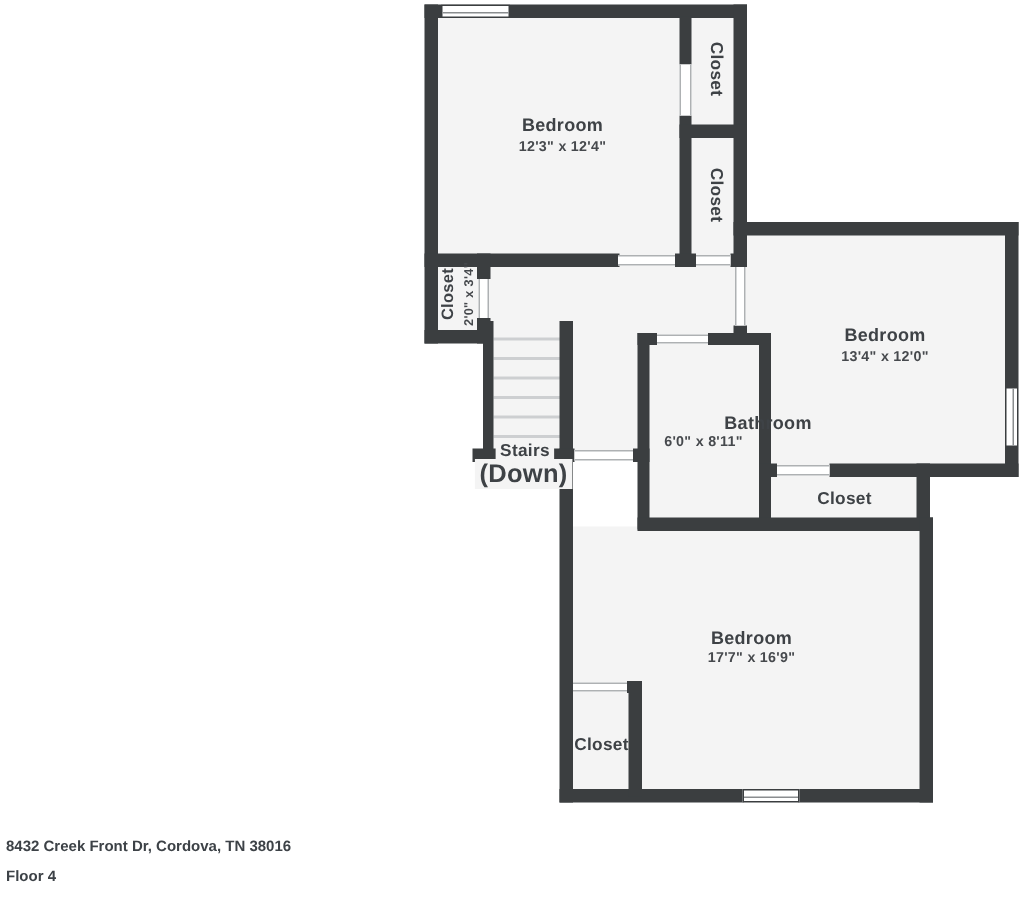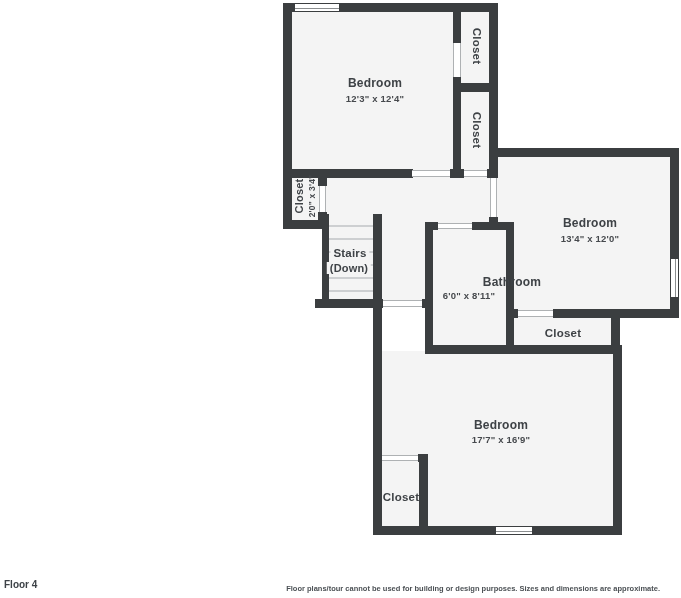--- a/index.html
+++ b/index.html
@@ -13,21 +13,21 @@
   .winH{position:absolute;background:#ffffff;border:1px solid #3b3e40;box-sizing:border-box;}
   .winH .mid{position:absolute;left:0;right:0;top:50%;height:1px;background:#8a8d8f;}
   .winV{position:absolute;background:#ffffff;border:1px solid #3b3e40;box-sizing:border-box;}
   .winV .mid{position:absolute;top:0;bottom:0;left:50%;width:1px;background:#8a8d8f;}
   .step{position:absolute;height:2px;background:#cdcfd1;}
   .lbl{position:absolute;transform:translate(-50%,-50%);white-space:nowrap;
        font-weight:bold;font-size:12px;color:#3e4246;letter-spacing:.2px;}
   .dims{font-size:9.5px;font-weight:bold;color:#46494d;letter-spacing:.2px;}
   .rotCW{transform:translate(-50%,-50%) rotate(90deg);}
   .rotCCW{transform:translate(-50%,-50%) rotate(-90deg);}
-  .stairlbl{background:#f4f4f4;padding:0 3px;}
+  .stairlbl{background:#f4f4f4;padding:0 3px;margin-top:48px;}
   .addr{position:absolute;left:4px;top:559px;font-size:10px;font-weight:bold;color:#3d4247;}
   .floorlbl{position:absolute;left:4px;top:579px;font-size:10px;font-weight:bold;color:#3d4247;}
   .disclaimer{position:absolute;right:21px;top:584px;font-size:7.5px;font-weight:bold;color:#4b5054;}
 </style>
 </head>
 <body>
 
 <div class="page">
   <div class="plan">
 
@@ -115,31 +115,31 @@
     <div class="lbl" style="left:375px;top:83px;">Bedroom</div>
     <div class="lbl dims" style="left:375px;top:98px;">12'3" x 12'4"</div>
 
     <div class="lbl rotCW" style="left:477px;top:46px;font-size:11.5px;">Closet</div>
     <div class="lbl rotCW" style="left:477px;top:130px;font-size:11.5px;">Closet</div>
 
     <div class="lbl rotCCW" style="left:299px;top:196px;font-size:11px;">Closet</div>
     <div class="lbl dims rotCCW" style="left:312px;top:196px;font-size:8.5px;">2'0" x 3'4"</div>
 
     <div class="lbl stairlbl" style="left:350px;top:253px;font-size:11.5px;">Stairs</div>
-    <div class="lbl stairlbl" style="left:349px;top:268px;font-size:11px;">(Down)</div>
+    <div class="lbl stairlbl" style="left:349px;top:268px;font-size:17px;">(Down)</div>
 
     <div class="lbl" style="left:468px;top:282px;margin-left:44px;">Bathroom</div>
     <div class="lbl dims" style="left:469px;top:295px;">6'0" x 8'11"</div>
 
     <div class="lbl" style="left:590px;top:223px;">Bedroom</div>
     <div class="lbl dims" style="left:590px;top:238px;">13'4" x 12'0"</div>
 
     <div class="lbl" style="left:563px;top:333px;font-size:11.5px;">Closet</div>
 
     <div class="lbl" style="left:501px;top:425px;">Bedroom</div>
     <div class="lbl dims" style="left:501px;top:439px;">17'7" x 16'9"</div>
 
     <div class="lbl" style="left:401px;top:497px;font-size:11.5px;">Closet</div>
   </div>
 
+  <div class="addr">8432 Creek Front Dr, Cordova, TN 38016</div>
   <div class="floorlbl">Floor 4</div>
-  <div class="disclaimer">Floor plans/tour cannot be used for building or design purposes. Sizes and dimensions are approximate.</div>
 </div>
 
 </body></html>

